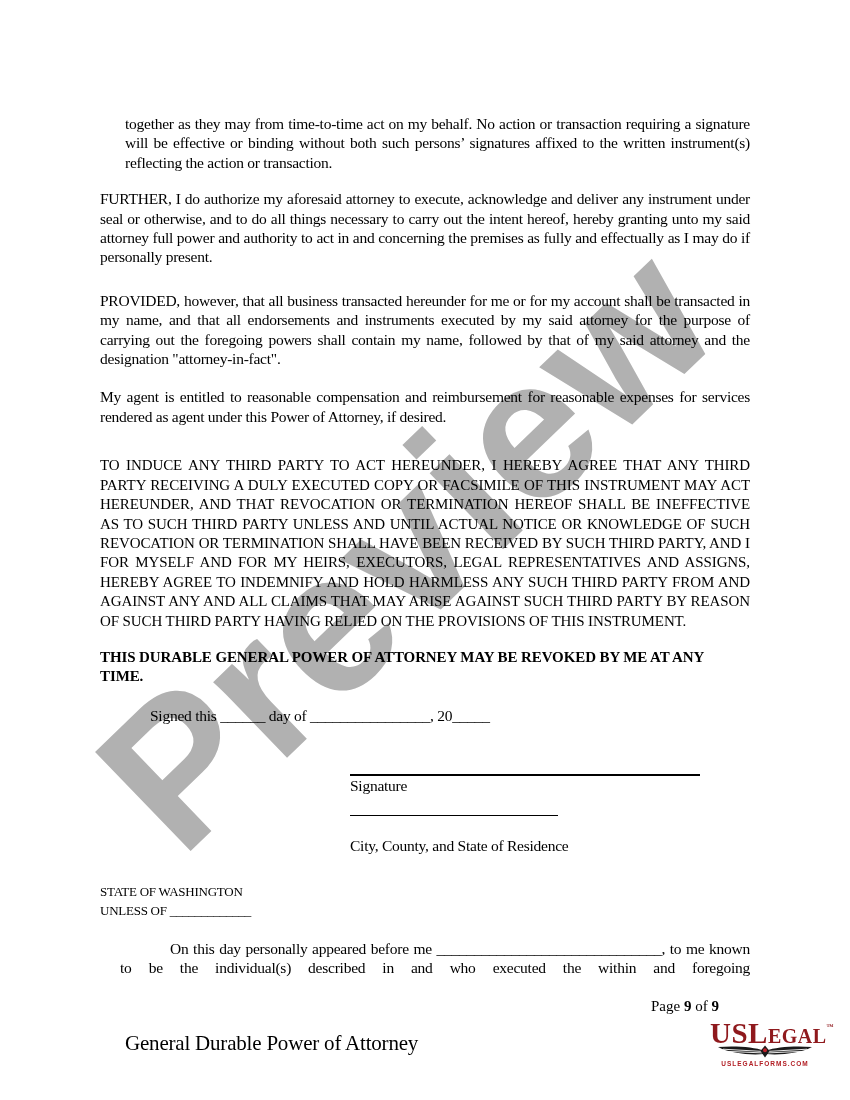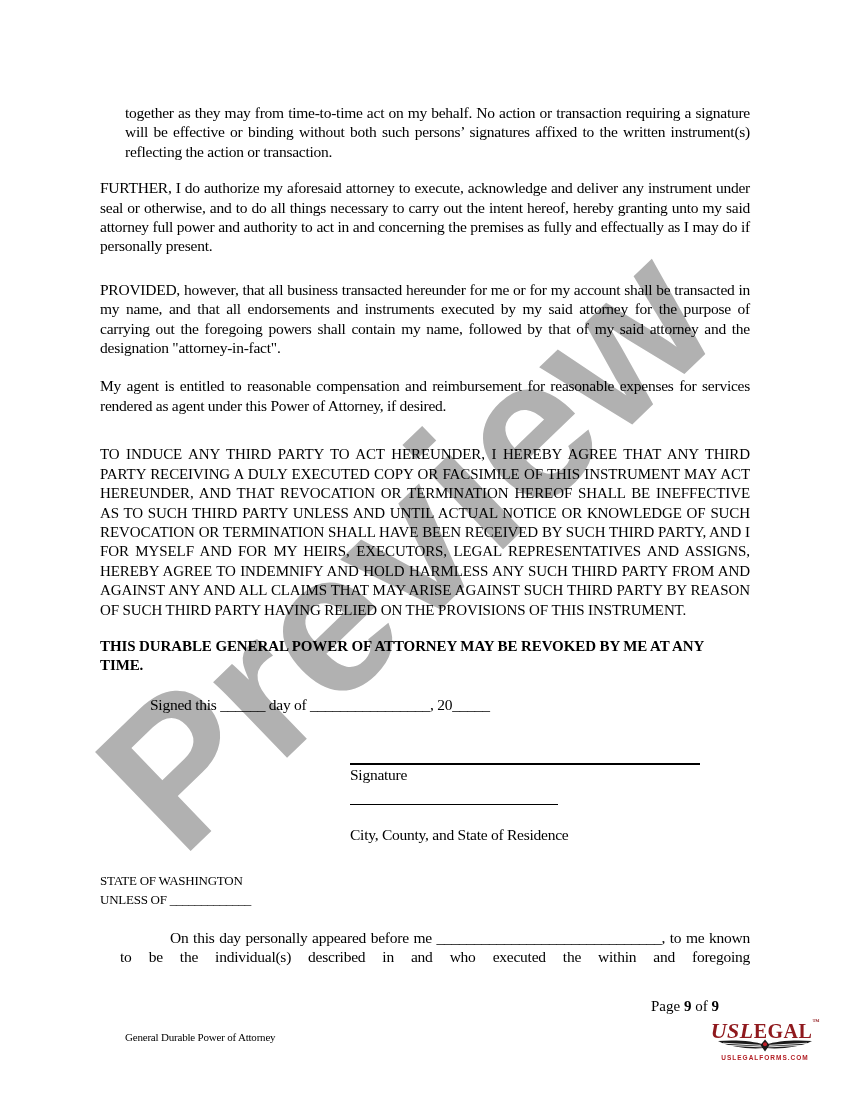--- a/index.html
+++ b/index.html
@@ -29,21 +29,21 @@
     font-size: 200px;
     color: #b1b1b1;
     white-space: nowrap;
     transform: translate(-20px, -2px) rotate(-44deg);
   }
 
   
   .content {
     position: absolute;
     left: 100px;
-    top: 0;
+    top: 11px;
     width: 650px;
     z-index: 2;
   }
   .para {
     margin: 0;
     font-size: 15.5px;
     line-height: 19.4px;
     letter-spacing: -0.25px;
     text-align: justify;
   }
@@ -61,39 +61,39 @@
   .city-line { margin-top: 19px; border-top: 1.5px solid #000; width: 208px; height: 0; }
   .city-label { margin-top: 20px; }
 
   .state-block { margin-top: 27px; font-size: 13px; line-height: 19.4px; letter-spacing: -0.25px; }
 
   .notary { margin-top: 18px; text-indent: 50px; text-align: justify; text-align-last: justify; margin-left: 20px; }
 
   
   .footer-title {
     position: absolute; left: 125px; top: 1031px; z-index: 2;
-    font-size: 11px; letter-spacing: -0.2px;
+    font-size: 21px; letter-spacing: -0.2px;
   }
   .page-info {
     position: absolute; left: 651px; top: 998px; z-index: 2;
     font-size: 15px; white-space: nowrap;
   }
   .page-info b { font-weight: bold; }
 
   .logo {
     position: absolute; left: 710px; top: 1019px; width: 110px; z-index: 3;
     text-align: center; line-height: 1;
   }
   .logo-text {
     font-family: "Liberation Serif", serif;
     font-weight: bold;
     color: #8f191d;
     white-space: nowrap;
   }
-  .logo-text .big   { font-size: 22px; letter-spacing: 0.5px; font-style: italic; }
+  .logo-text .big   { font-size: 29px; letter-spacing: 0.5px; }
   .logo-text .small { font-size: 20px; letter-spacing: 0.5px; }
   .logo-text .tm    { font-size: 7px; vertical-align: 14px; letter-spacing: 0; }
   .logo-wings { margin-top: -3px; }
   .logo-domain {
     margin-top: 0px;
     font-family: "Liberation Sans", sans-serif;
     font-weight: bold;
     font-size: 6.5px;
     letter-spacing: 1px;
     color: #b21e24;

